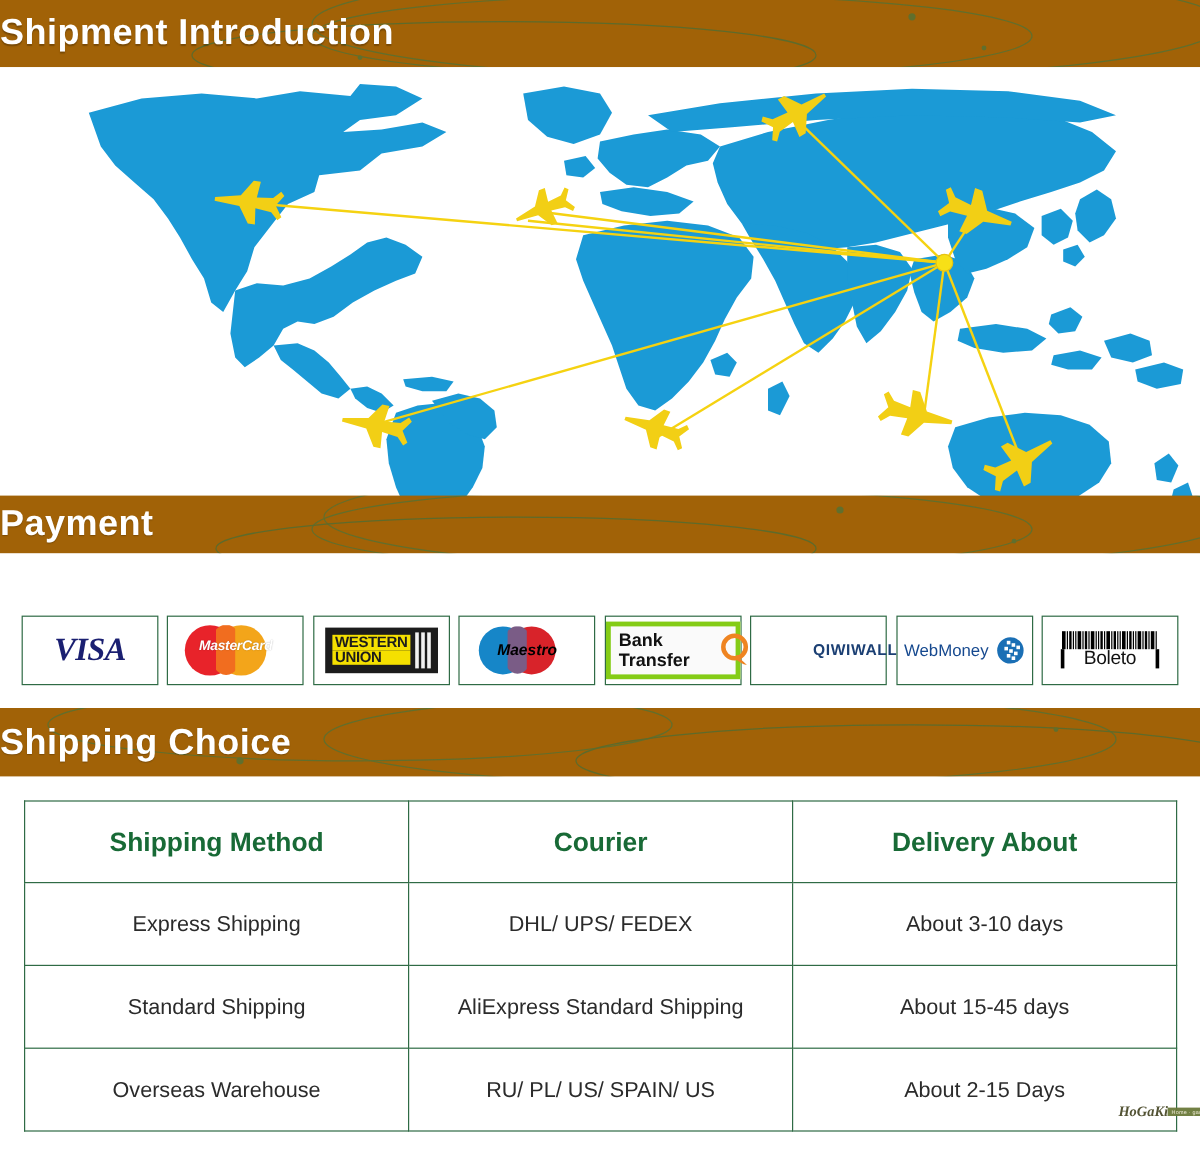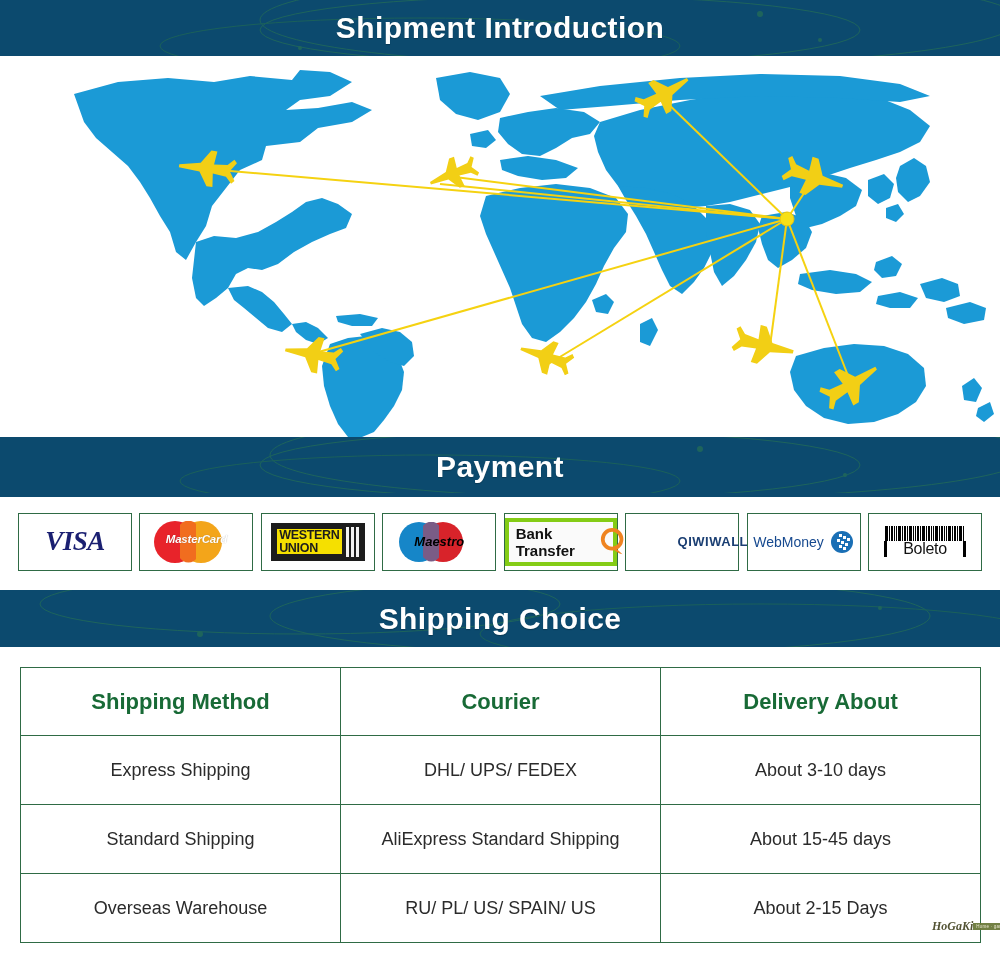--- a/index.html
+++ b/index.html
@@ -9,35 +9,35 @@
   body {
     width: 1000px; height: 959px;
     font-family: "Liberation Sans", sans-serif;
     overflow: hidden;
     position: relative;
   }
 
   
   .banner {
     position: absolute; left: 0; width: 1000px;
-    background: #0c4a6e;
-    display: flex; align-items: center; justify-content: center;
+    background: #a16207;
+    display: flex; align-items: center; 
     overflow: hidden;
   }
   .banner .arcs { position: absolute; inset: 0; opacity: .55; }
   .banner-title {
     position: relative; z-index: 2;
     color: #ffffff;
     font-size: 30px;
     font-weight: bold;
     letter-spacing: .4px;
     text-shadow: 0 1px 1px rgba(0,0,0,.25);
   }
   #banner-shipment { top: 0; height: 56px; }
-  #banner-payment  { top: 437px; height: 60px; }
+  #banner-payment  { top: 413px; height: 48px; }
   #banner-shipping { top: 590px; height: 57px; }
 
   
   #map-section {
     position: absolute; left: 0; top: 56px;
     width: 1000px; height: 381px;
     background: #ffffff;
   }
   #map-svg { display:block; width: 1000px; height: 381px; }
 

